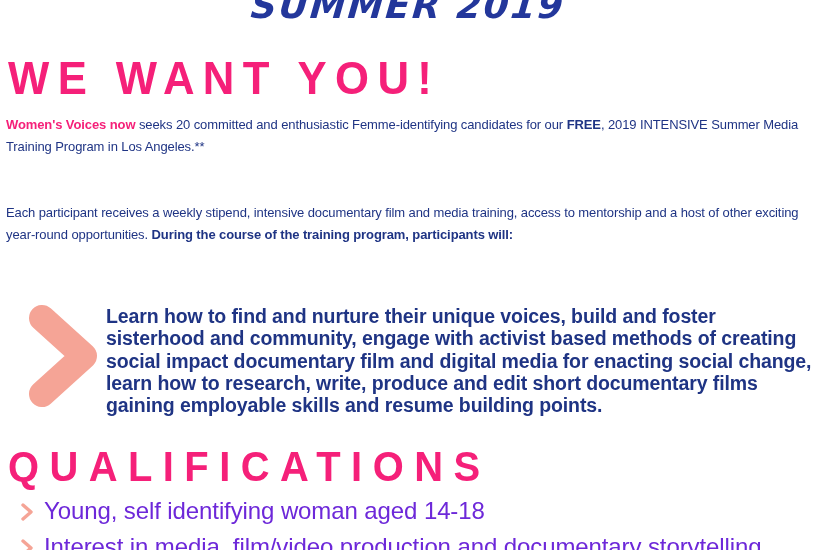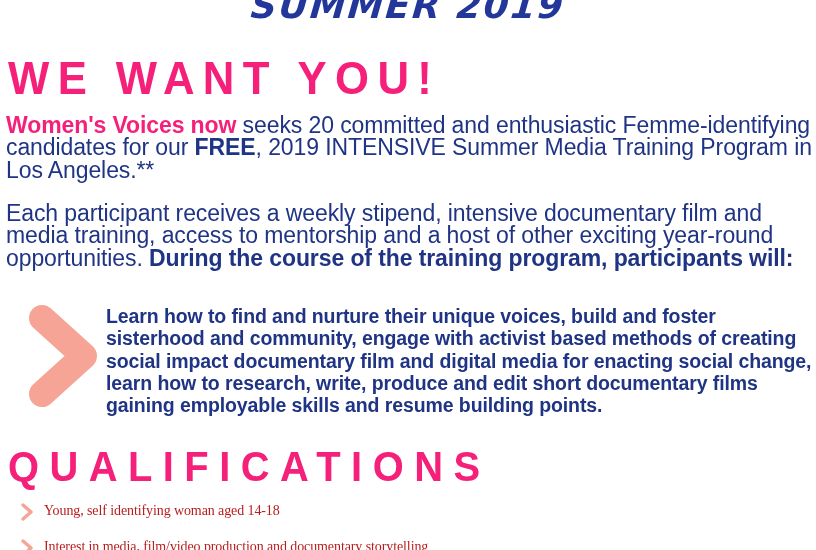--- a/index.html
+++ b/index.html
@@ -56,21 +56,21 @@
     white-space: nowrap;
   }
 
   
   .para {
     position: absolute;
     left: 6px;
     width: 806px;
     color: #1F3484;
     font-family: "Liberation Sans", sans-serif;
-    font-size: 23px;
+    font-size: 13px;
     line-height: 22.3px;
     letter-spacing: -0.1px;
   }
   .para-intro { top: 114px; }
   .para-each  { top: 202px; }
 
   .pink-inline {
     color: #F52079;
     font-weight: bold;
   }
@@ -140,23 +140,23 @@
   }
   .qual-chevron {
     flex: 0 0 auto;
     width: 14px;
     height: 20px;
     margin-right: 10px;
     margin-top: 2px;
   }
   .qual-chevron svg { display: block; }
   .qual-label {
-    color: #b91c1c;
-    font-family: Liberation Serif, serif;
-    font-size: 14px;
+    color: #6d28d9;
+    font-family: Liberation Sans, sans-serif;
+    font-size: 24px;
     line-height: 22px;
     letter-spacing: -0.1px;
     white-space: nowrap;
   }
 </style>
 </head>
 <body>
 
 <div class="page">
 

